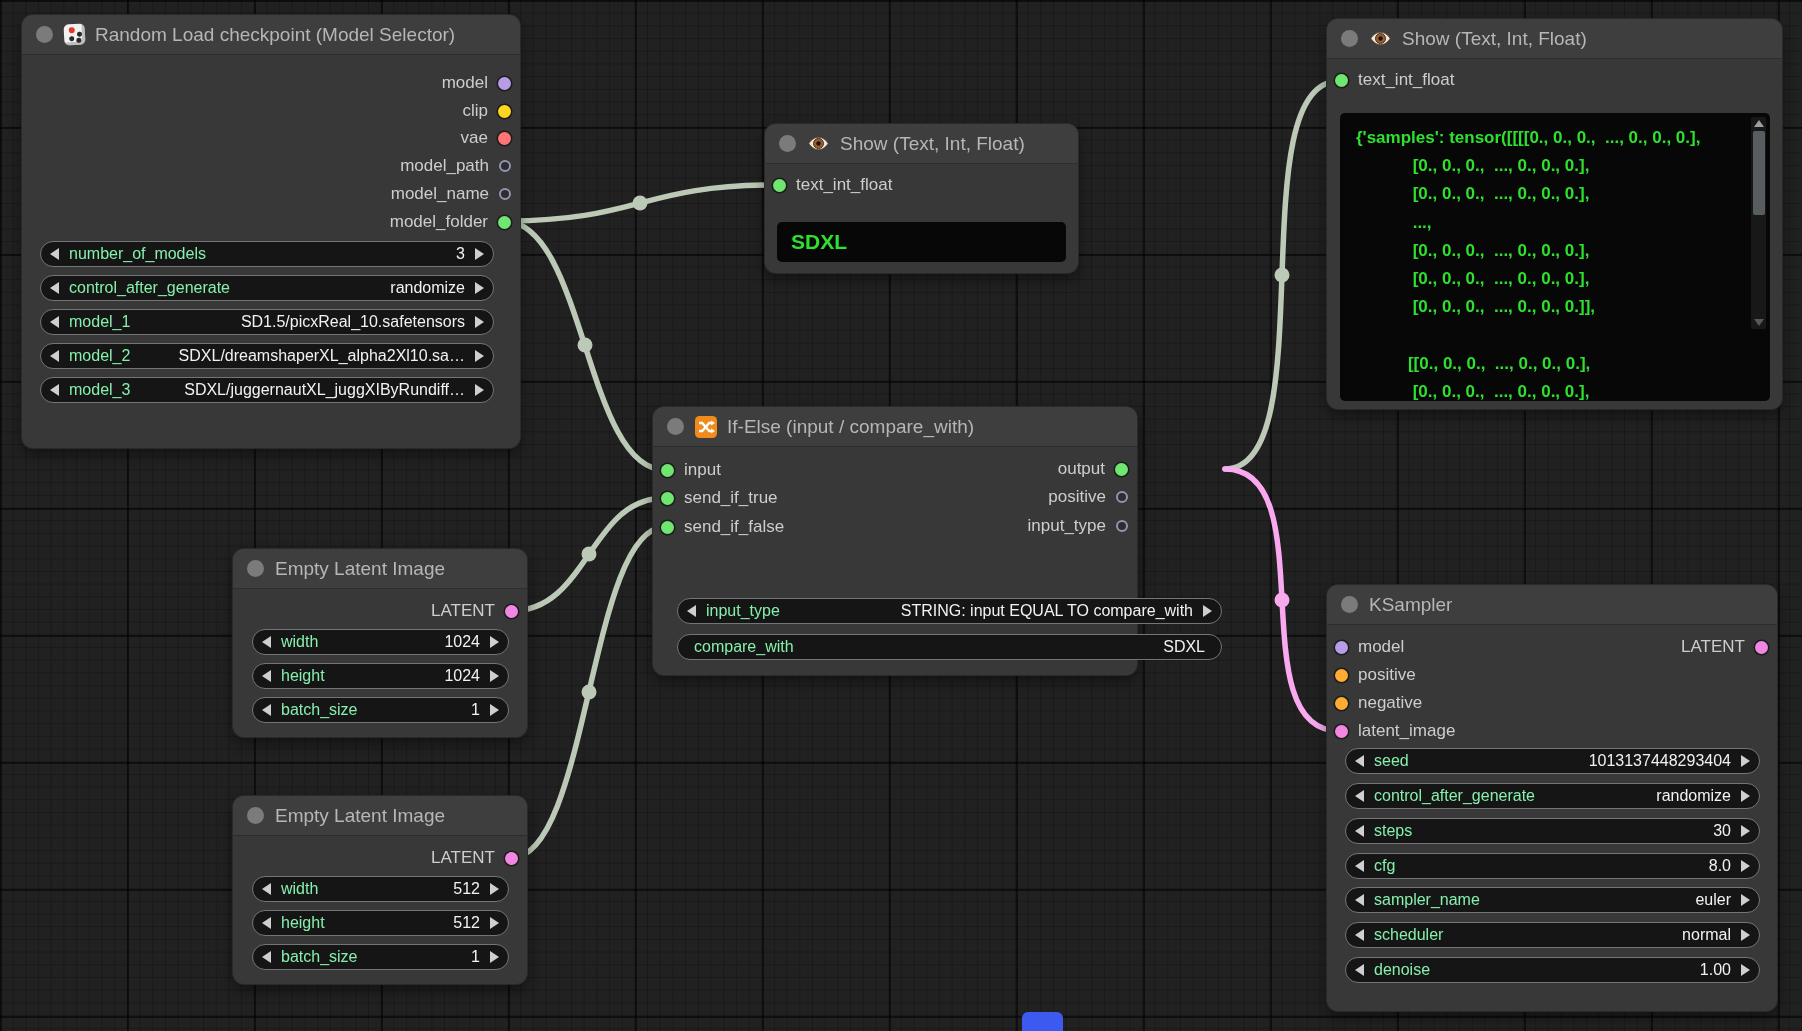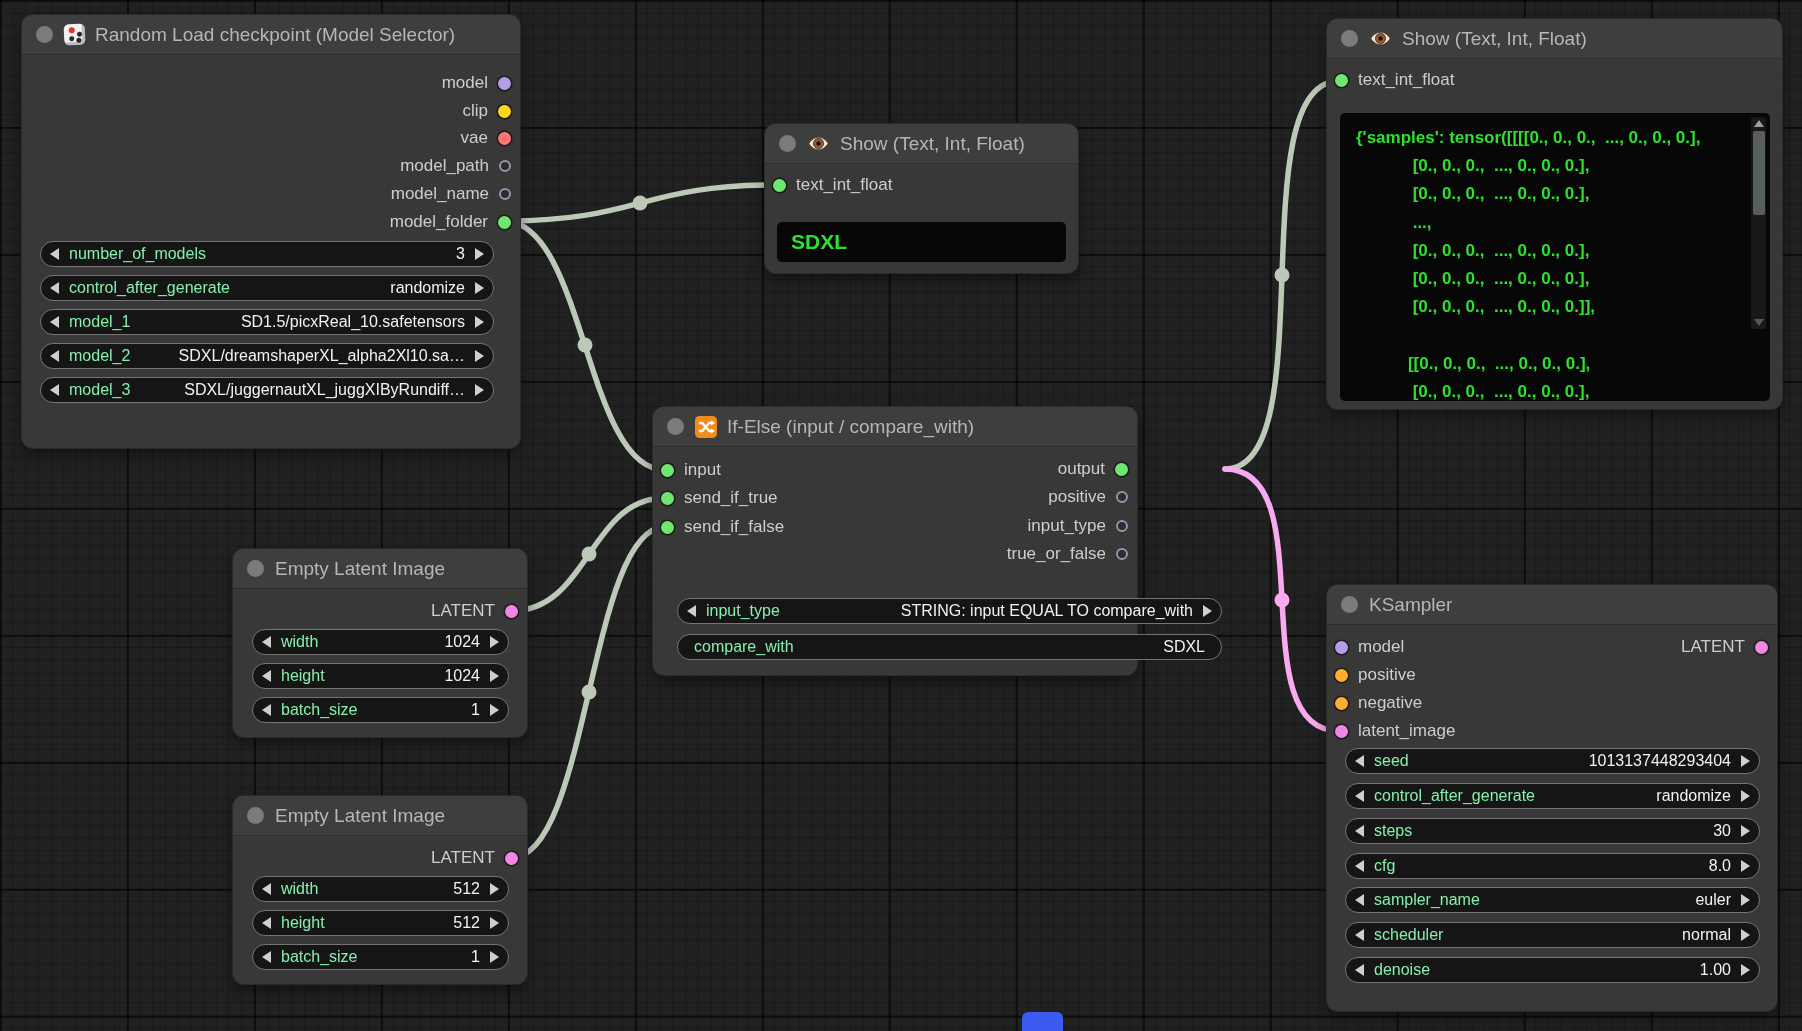--- a/index.html
+++ b/index.html
@@ -262,24 +262,20 @@
         <span class="dot green"></span>
     </div>
     <div class="slot out" style="top:76px">
       <span class="lbl">positive</span>
         <span class="dot empty"></span>
     </div>
     <div class="slot out" style="top:105px">
       <span class="lbl">input_type</span>
         <span class="dot empty"></span>
     </div>
-    <div class="slot out" style="top:133px">
-      <span class="lbl">true_or_false</span>
-        <span class="dot empty"></span>
-    </div>
     <div class="widget" style="top:191px;left:24px;width:545px">
       <span class="warr left"></span>
       <span class="wlabel">input_type</span>
       <span class="wvalue">STRING: input EQUAL TO compare_with</span>
       <span class="warr right"></span>
     </div>
     <div class="widget noarrows" style="top:227px;left:24px;width:545px">
       <span class="wlabel">compare_with</span>
       <span class="wvalue">SDXL</span>
     </div>

